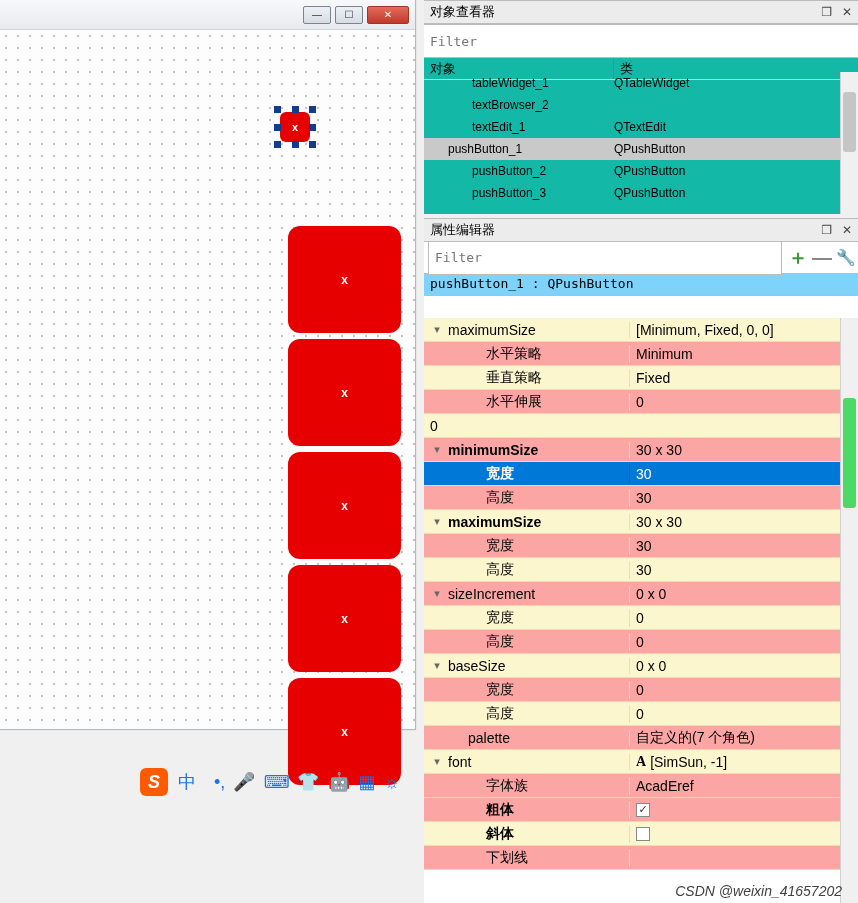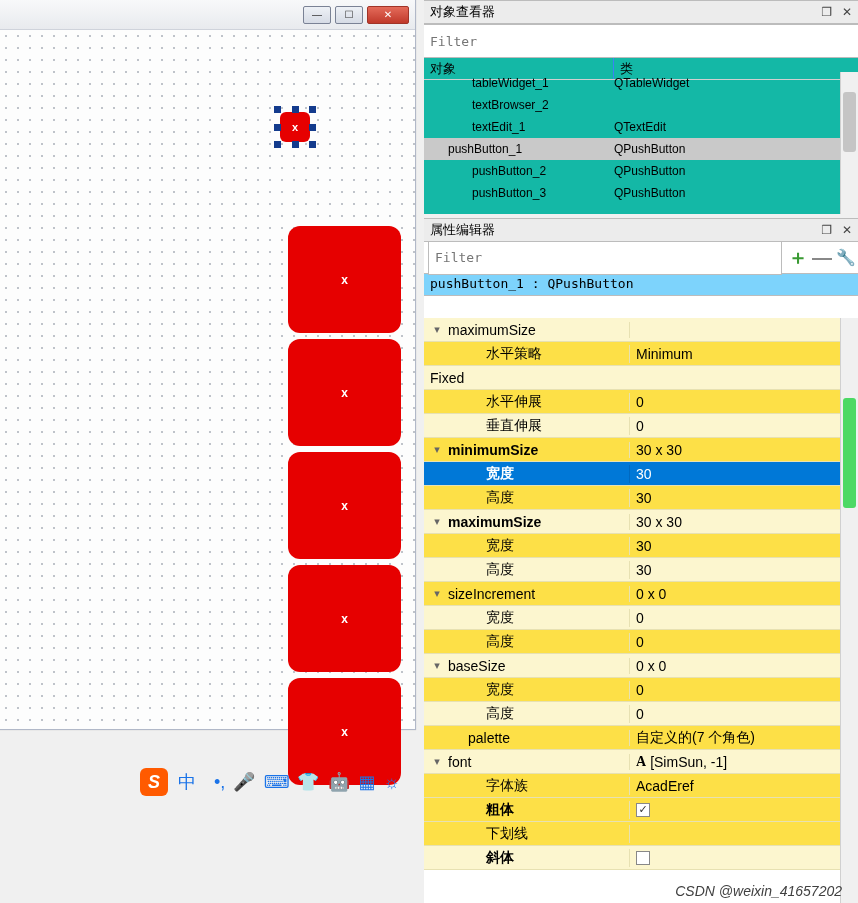--- a/index.html
+++ b/index.html
@@ -54,21 +54,21 @@
 .prop-toolbar .filter-input { flex: 1; height: 28px; border: 1px solid #bcbcbc; margin: 2px 4px; }
 .tool-btn { width: 24px; height: 24px; display: flex; align-items: center; justify-content: center; color: #3a9a33; font-size: 20px; font-weight: bold; }
 .tool-btn.minus { color: #888; }
 .tool-btn.wrench { color: #888; font-size: 16px; }
 .obj-label-row { height: 22px; border-bottom: 1px solid #bcbcbc; padding: 2px 6px; font-family: monospace; font-size: 13px; background: #7dd3fc; }
 .prop-head { display: flex; height: 22px; background: #f7f1c8; border-bottom: 1px solid #d5ce9a; font-size: 13px; }
 .prop-head > div { padding: 2px 6px; }
 .pcol1 { width: 206px; border-right: 1px solid #d5ce9a; }
 .prop-list { position: absolute; left: 0; top: 100px; right: 0; bottom: 0; overflow: hidden; font-size: 14px; }
 .prow { display: flex; height: 24px; align-items: center; border-bottom: 1px solid #e7e1b2; background: #fcf6cf; }
-.prow.even { background: #fde047; }
+.prow.even { background: #fca5a5; }
 .prow .p1 { width: 206px; border-right: 1px solid #e7e1b2; display: flex; align-items: center; gap: 4px; padding-left: 6px; }
 .prow .p2 { flex: 1; padding-left: 6px; display: flex; align-items: center; gap: 4px; }
 .prow.sel { background: #0078d7; color: #fff; }
 .prow.sel .p1 { border-right-color: #0069c0; }
 .tw { width: 14px; text-align: center; font-size: 11px; color: #666; }
 .indent { padding-left: 20px; }
 .indent2 { padding-left: 38px; }
 .bold { font-weight: bold; }
 .checkbox { width: 14px; height: 14px; border: 1px solid #888; background: #fff; display: inline-flex; align-items: center; justify-content: center; font-size: 11px; color: #333; }
 .right-scroll2 { position: absolute; right: 0; top: 100px; width: 18px; bottom: 0; background: #f0f0f0; border-left: 1px solid #d0d0d0; }
@@ -175,49 +175,52 @@
       <div class="tool-btn minus">—</div>
       <div class="tool-btn wrench">🔧</div>
     </div>
     <div class="obj-label-row">pushButton_1 : QPushButton</div>
     <div class="prop-list" id="prop-list">
         <div class="prow">
           <div class="p1">
             <span class="tw">▾</span>
             <span>maximumSize</span>
           </div>
+          <div class="p2">
+            <span>[Minimum, Fixed, 0, 0]</span>
+          </div>
         </div>
         <div class="prow even">
           <div class="p1">
             <span class="tw"></span>
             <span class="indent2">水平策略</span>
           </div>
           <div class="p2">
             <span>Minimum</span>
           </div>
         </div>
         <div class="prow">
+          <div class="p1">
+            <span class="tw"></span>
+            <span class="indent2">垂直策略</span>
+          </div>
           <div class="p2">
             <span>Fixed</span>
           </div>
         </div>
         <div class="prow even">
           <div class="p1">
             <span class="tw"></span>
             <span class="indent2">水平伸展</span>
           </div>
           <div class="p2">
             <span>0</span>
           </div>
         </div>
         <div class="prow">
-          <div class="p1">
-            <span class="tw"></span>
-            <span class="indent2">垂直伸展</span>
-          </div>
           <div class="p2">
             <span>0</span>
           </div>
         </div>
         <div class="prow even">
           <div class="p1">
             <span class="tw">▾</span>
             <span class="bold">minimumSize</span>
           </div>
           <div class="p2">
@@ -353,36 +356,36 @@
         </div>
         <div class="prow even">
           <div class="p1">
             <span class="tw"></span>
             <span class="bold indent2">粗体</span>
           </div>
           <div class="p2">
             <span class="checkbox">✓</span>
           </div>
         </div>
+        <div class="prow">
+          <div class="p1">
+            <span class="tw"></span>
+            <span class="bold indent2">斜体</span>
+          </div>
+          <div class="p2">
+            <span class="checkbox"></span>
+          </div>
+        </div>
         <div class="prow even">
           <div class="p1">
             <span class="tw"></span>
             <span class="indent2">下划线</span>
           </div>
           <div class="p2">
             <span></span>
-          </div>
-        </div>
-        <div class="prow">
-          <div class="p1">
-            <span class="tw"></span>
-            <span class="bold indent2">斜体</span>
-          </div>
-          <div class="p2">
-            <span class="checkbox"></span>
           </div>
         </div>
       </div>
     <div class="right-scroll2">
         <div class="thumb"></div>
       </div>
   </div>
 </div>
 
 <div class="watermark">CSDN @weixin_41657202</div>

